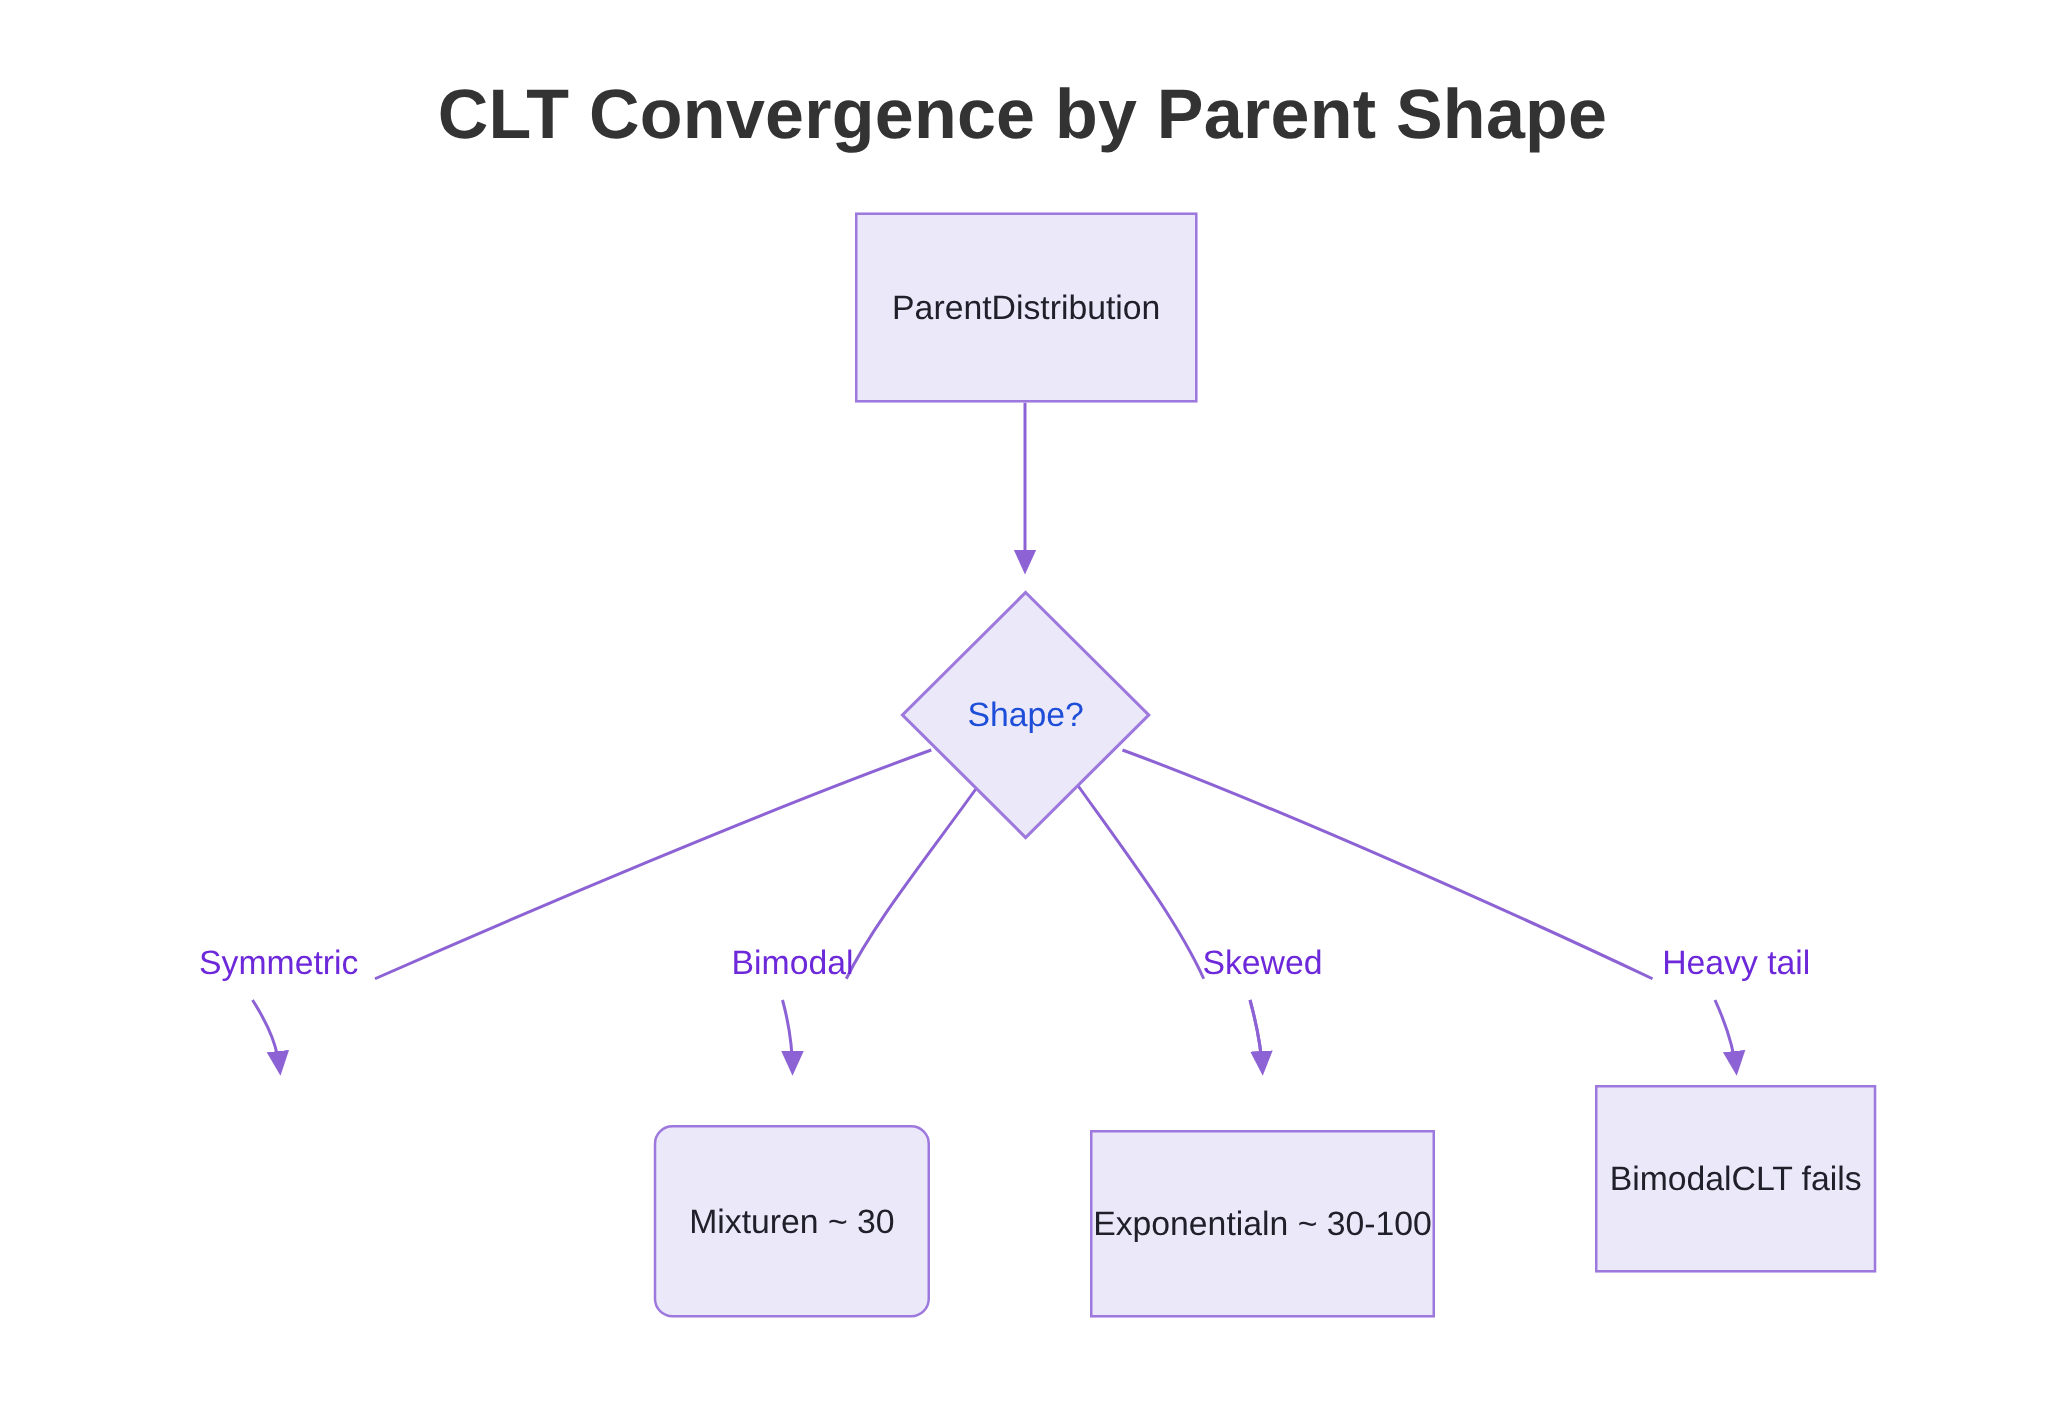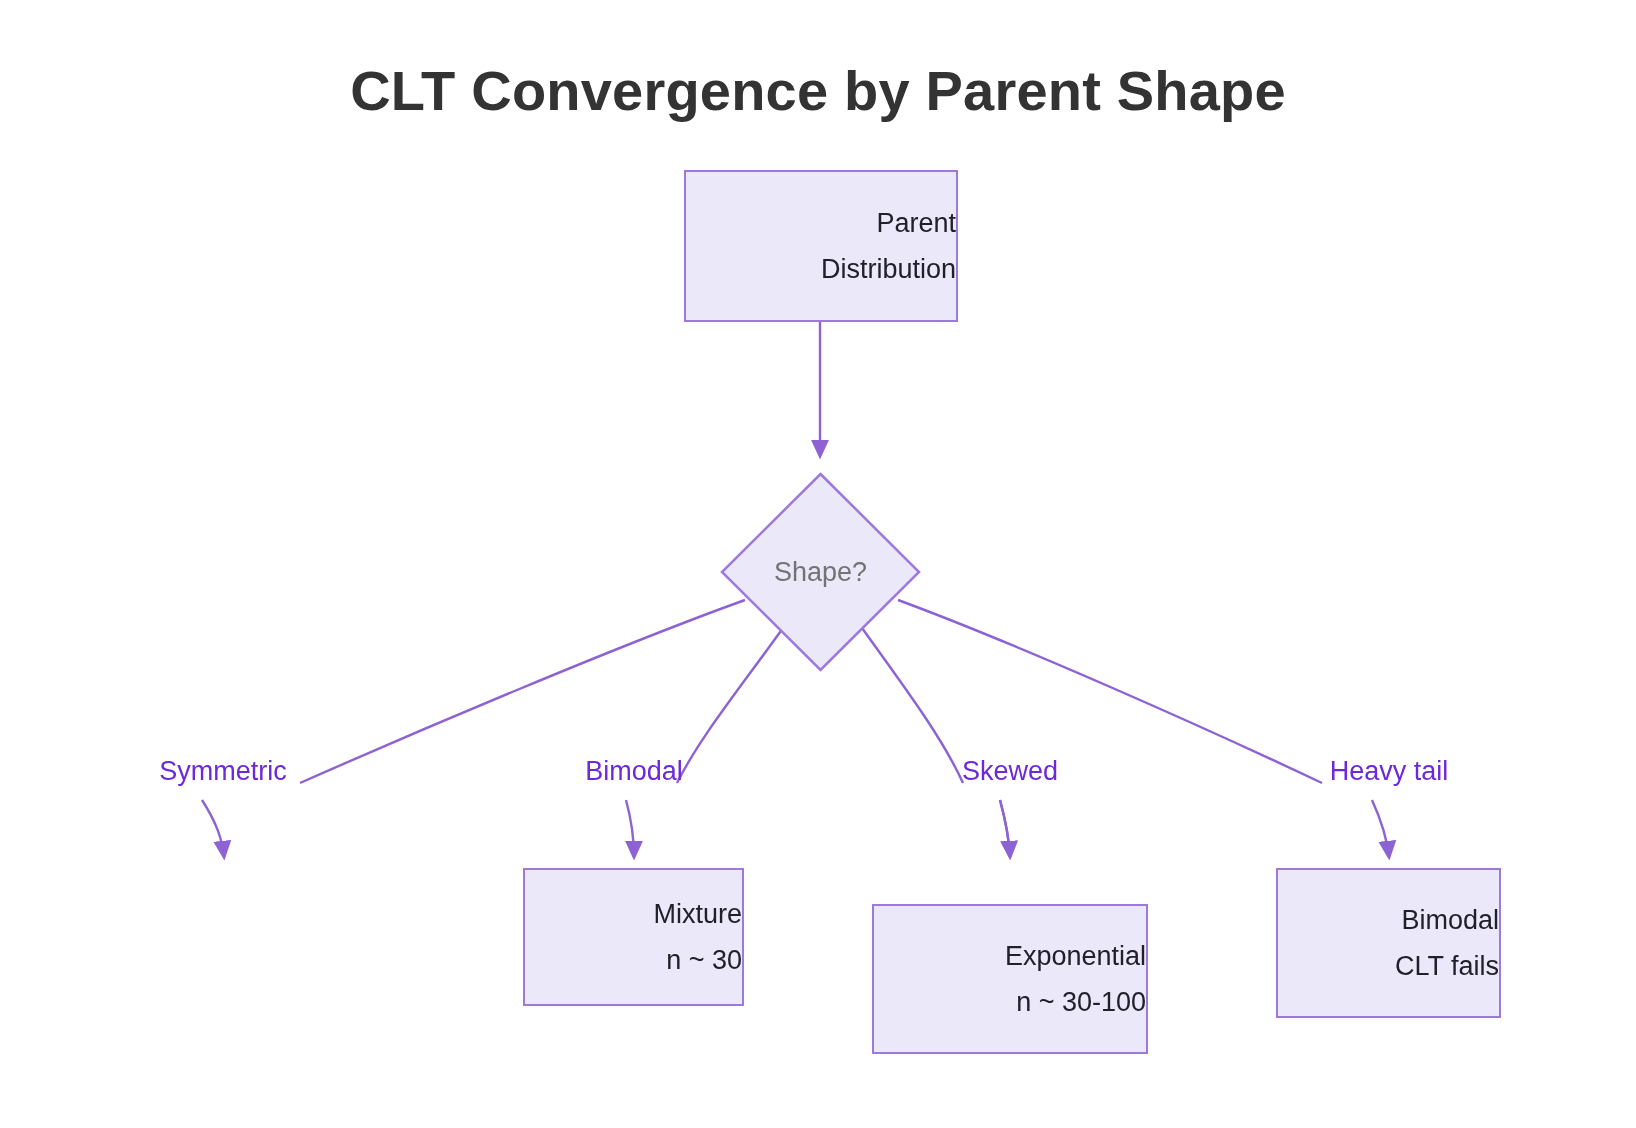--- a/index.html
+++ b/index.html
@@ -37,22 +37,22 @@
     font-weight: bold;
     color: #333333;
     letter-spacing: 0.2px;
   }
   .node-box {
     position: absolute;
     box-sizing: border-box;
     background: #ebe8fa;
     border: 2.5px solid #9d79dd;
     display: flex;
-    flex-direction: column;
-    align-items: flex-end;
+    flex-direction: row;
+    align-items: center;
     justify-content: center;
     color: #20202a;
     font-size: 27px;
     line-height: 1.72;
   }
   .node-line {
     display: block;
     white-space: nowrap;
   }
   .diamond-wrap {
@@ -66,21 +66,21 @@
   .diamond-label {
     position: absolute;
     left: 0;
     top: 0;
     width: 100%;
     height: 100%;
     display: flex;
     align-items: center;
     justify-content: center;
     font-size: 27px;
-    color: #737373;
+    color: #1d4ed8;
   }
   .edge-label {
     position: absolute;
     font-size: 27px;
     color: #6d28d9;
     background: transparent;
     white-space: nowrap;
     transform: translate(-50%, -50%);
   }
 </style>
@@ -125,21 +125,21 @@
     </svg>
     <div class="diamond-label">Shape?</div>
   </div>
 
   <div class="edge-label" style="left:223px; top:771px;">Symmetric</div>
   <div class="edge-label" style="left:634px; top:771px;">Bimodal</div>
   <div class="edge-label" style="left:1010px; top:771px;">Skewed</div>
   <div class="edge-label" style="left:1389px; top:771px;">Heavy tail</div>
 
 
-  <div class="node-box" style="left:523px; top:868px; width:221px; height:138px;">
+  <div class="node-box" style="left:523px; top:900px; width:221px; height:154px;border-radius:15px;">
     <span class="node-line">Mixture</span>
     <span class="node-line">n ~ 30</span>
   </div>
 
   <div class="node-box" style="left:872px; top:868px; width:276px; height:150px;margin-top:36px;">
     <span class="node-line">Exponential</span>
     <span class="node-line">n ~ 30-100</span>
   </div>
 
   <div class="node-box" style="left:1276px; top:868px; width:225px; height:150px;">

